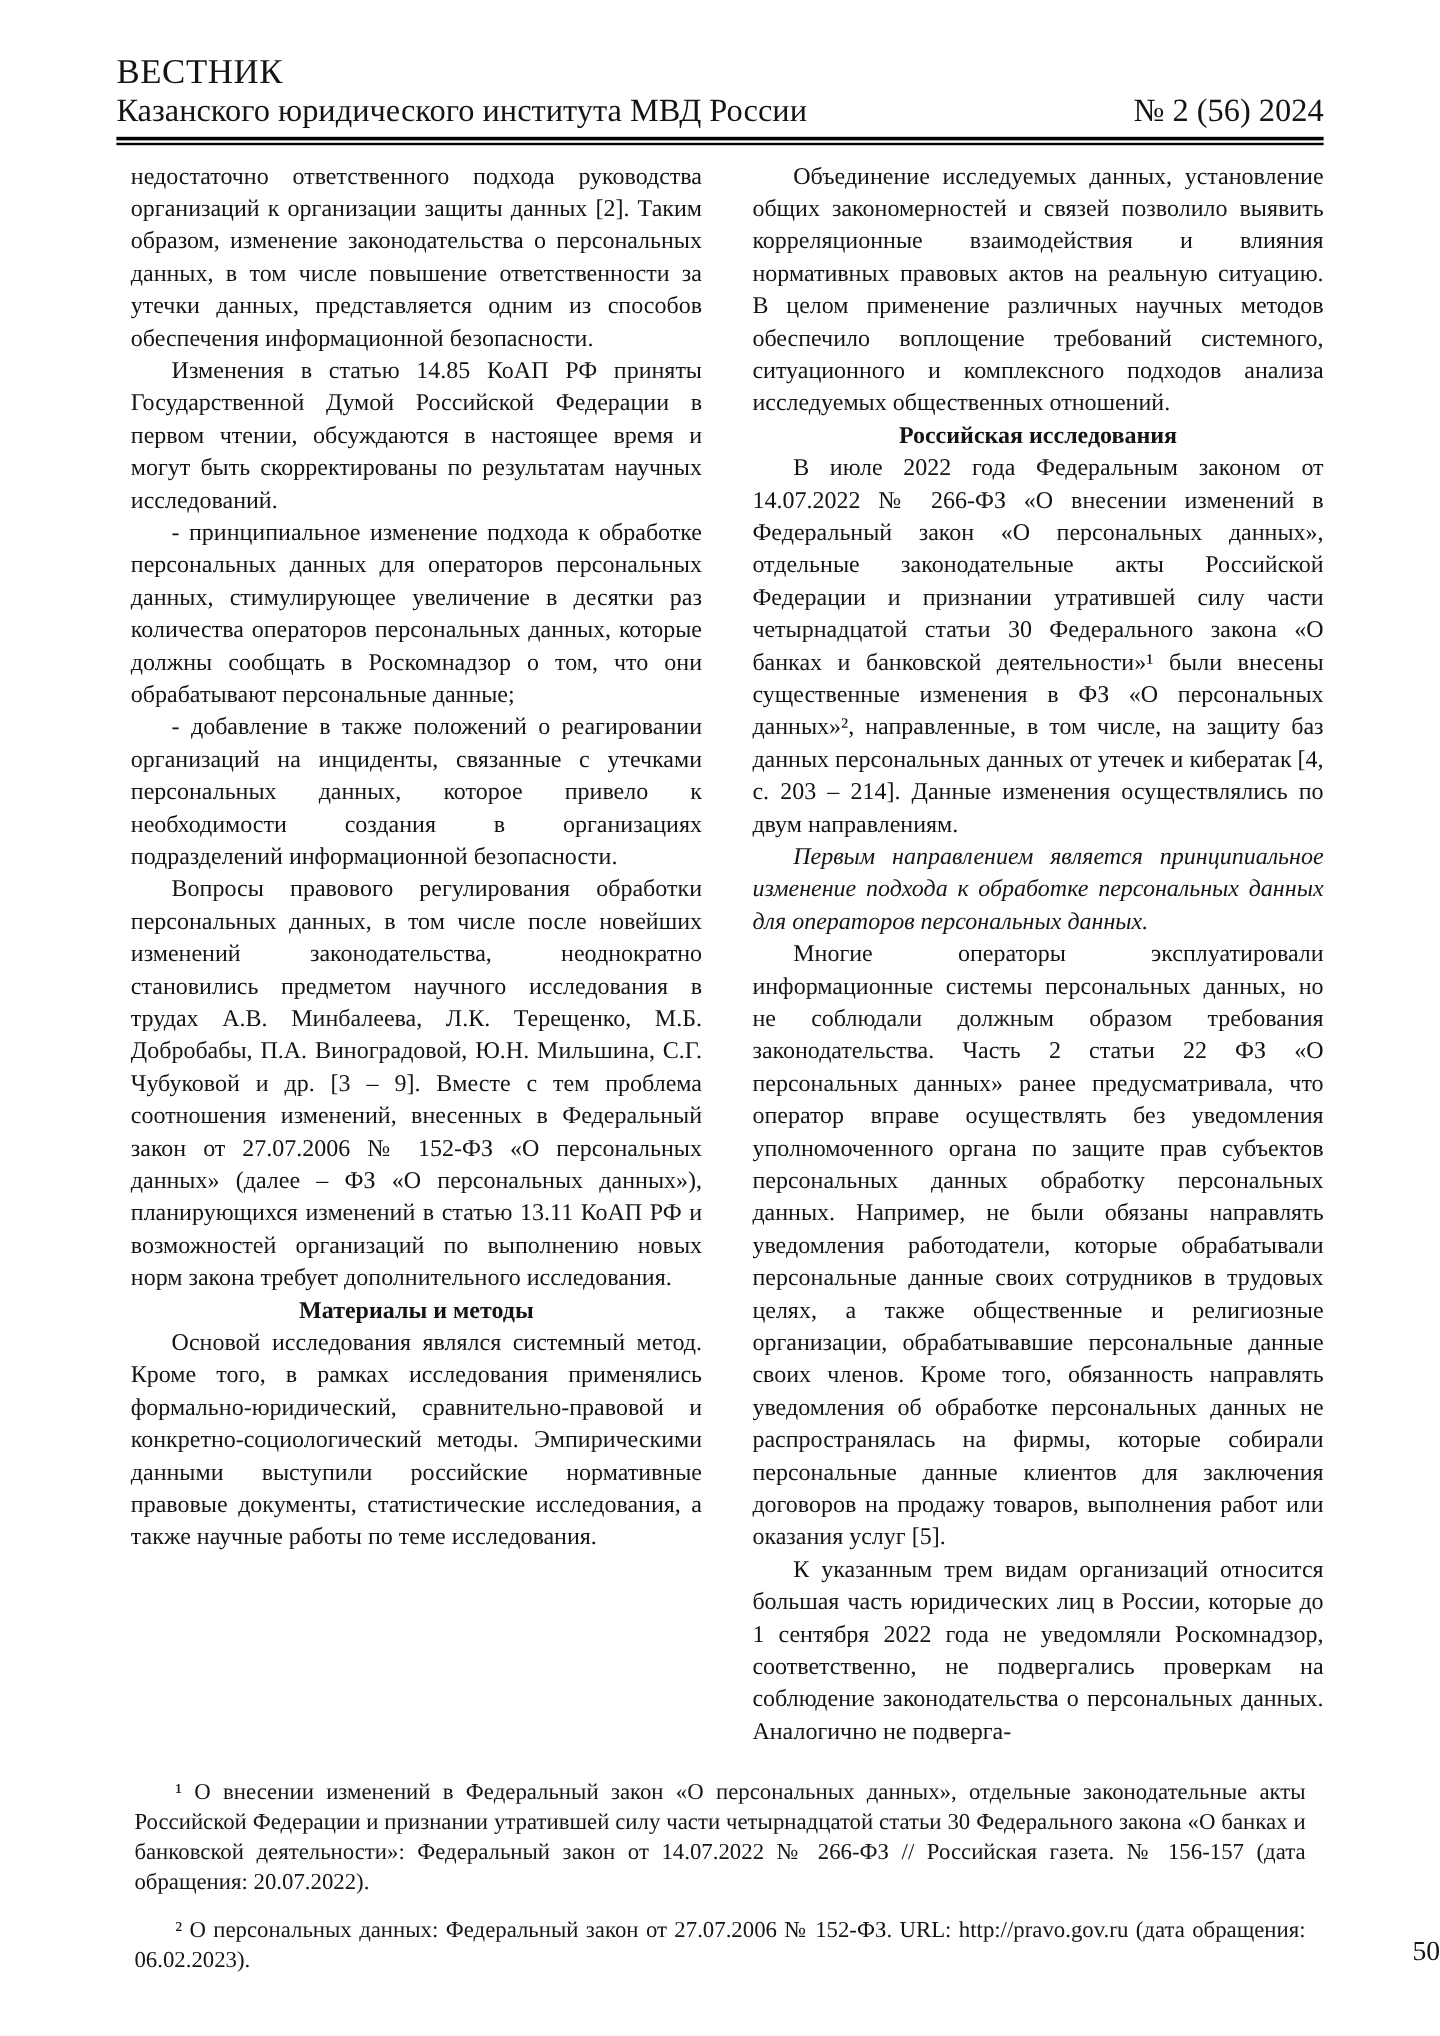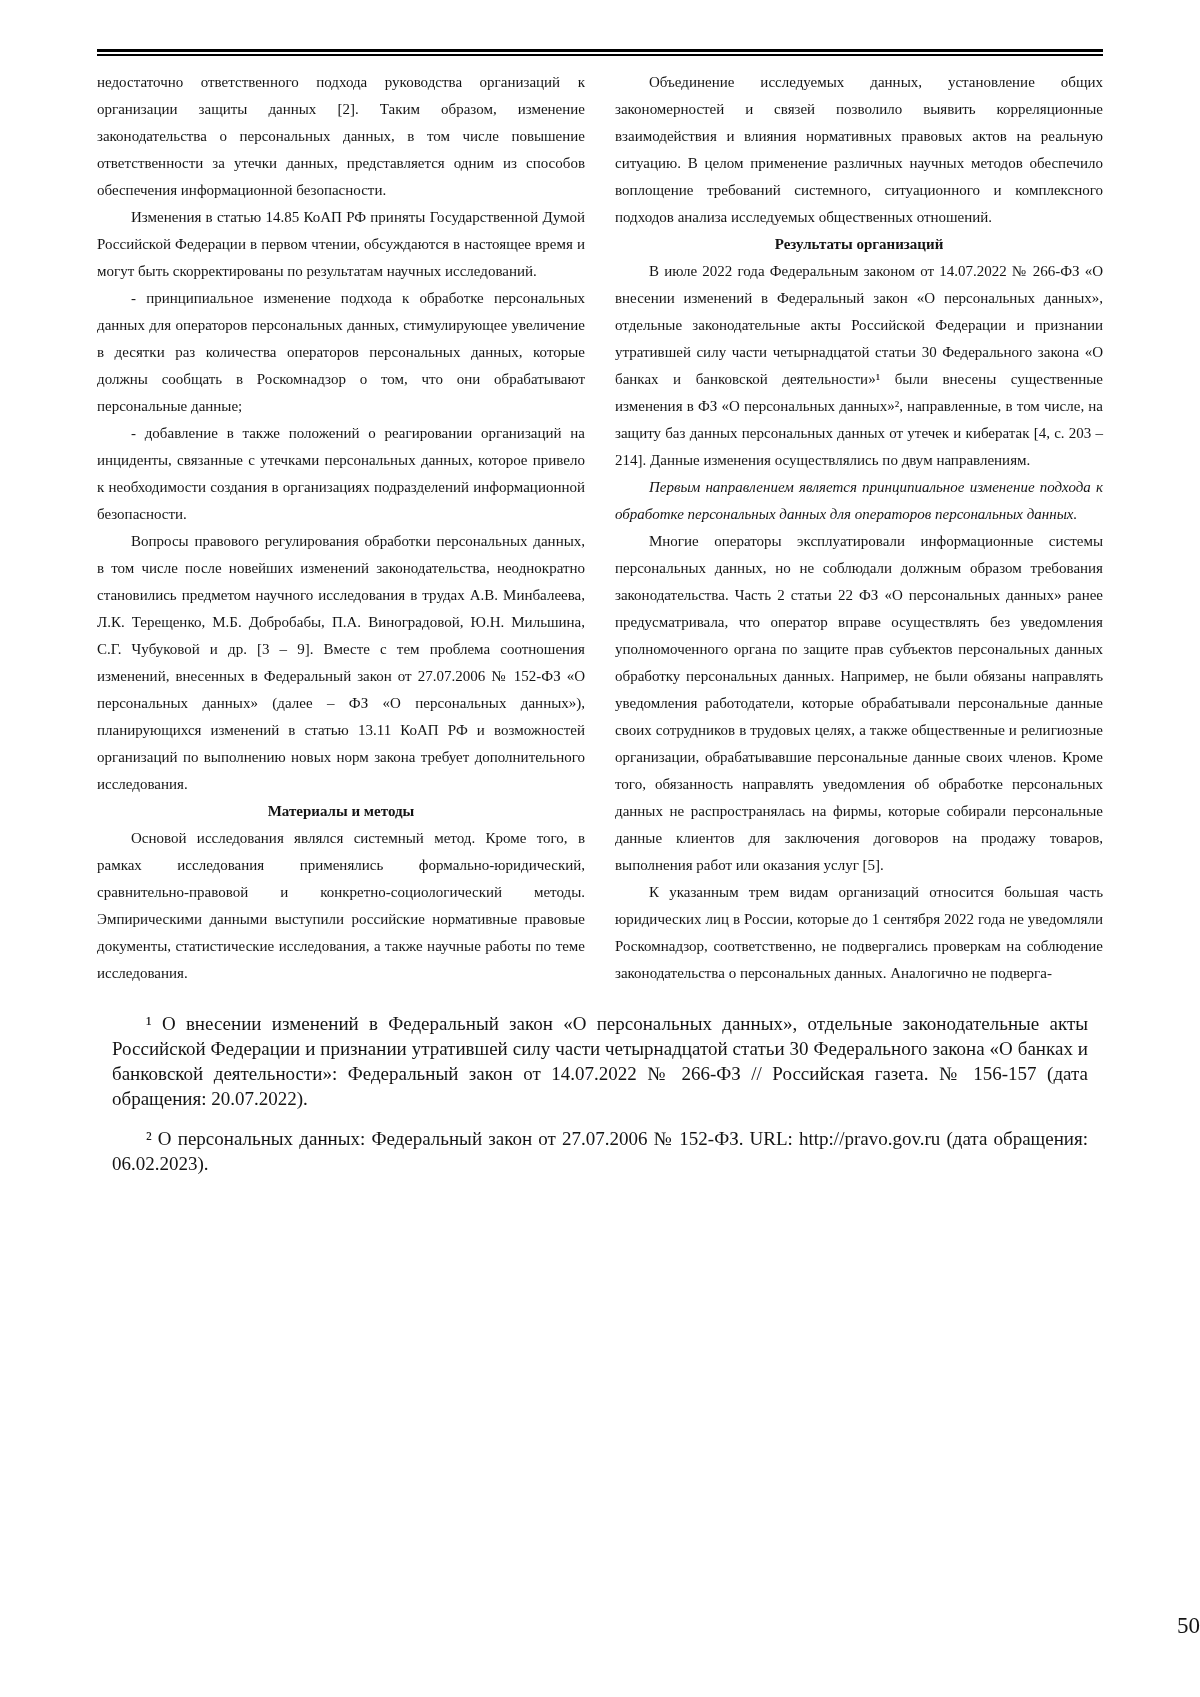--- a/index.html
+++ b/index.html
@@ -20,58 +20,65 @@
   .mast-sub   { font-size:27px; line-height:33px; }
   .mast-issue { font-size:27px; line-height:33px; white-space:nowrap; }
   .double-rule {
     margin-top:5px;
     height:2px;
     border-top:3px solid #000;
     border-bottom:2px solid #000;
   }
   
   .columns { display:flex; gap:30px; margin-top:13px; }
-  .col { flex:1 1 0; font-size:15px; line-height:27px; text-align:justify; }
+  .col { flex:1 1 0; font-size:20px; line-height:27px; text-align:justify;margin-left:12px; }
   .col p { margin:0; text-indent:34px; }
   .col p.cont { text-indent:0; }
   .col .heading { font-weight:bold; text-align:center; text-indent:0; margin:0; }
   .col .em { font-style:italic; }
   
   .footnotes { margin-top:24px; font-size:19px; line-height:25px; text-align:justify; }
   .footnotes p { margin:15px; text-indent:34px; }
   .footnotes p + p { margin-top:7px; }
   
   .pageno {
     position:absolute; left:0; right:0; bottom:58px;
     text-align:right; font-size:23px;
   }
 </style>
 </head>
 <body>
 
 <div class="page">
 
+  <div class="masthead">
+    <div class="mast-left">
+      <div class="mast-title">ВЕСТНИК</div>
+      <div class="mast-sub">Казанского юридического института МВД России</div>
+    </div>
+    <div class="mast-issue">№ 2 (56) 2024</div>
+  </div>
 
   <div class="double-rule"></div>
 
   <div class="columns">
 
     <div class="col">
       <p class="cont">недостаточно ответственного подхода руководства организаций к организации защиты данных [2]. Таким образом, изменение законодательства о персональных данных, в том числе повышение ответственности за утечки данных, представляется одним из способов обеспечения информационной безопасности.</p>
       <p>Изменения в статью 14.85 КоАП РФ приняты Государственной Думой Российской Федерации в первом чтении, обсуждаются в настоящее время и могут быть скорректированы по результатам научных исследований.</p>
       <p>- принципиальное изменение подхода к обработке персональных данных для операторов персональных данных, стимулирующее увеличение в десятки раз количества операторов персональных данных, которые должны сообщать в Роскомнадзор о том, что они обрабатывают персональные данные;</p>
       <p>- добавление в также положений о реагировании организаций на инциденты, связанные с утечками персональных данных, которое привело к необходимости создания в организациях подразделений информационной безопасности.</p>
       <p>Вопросы правового регулирования обработки персональных данных, в том числе после новейших изменений законодательства, неоднократно становились предметом научного исследования в трудах А.В. Минбалеева, Л.К. Терещенко, М.Б. Добробабы, П.А. Виноградовой, Ю.Н. Мильшина, С.Г. Чубуковой и др. [3 – 9]. Вместе с тем проблема соотношения изменений, внесенных в Федеральный закон от 27.07.2006 № 152-ФЗ «О персональных данных» (далее – ФЗ «О персональных данных»), планирующихся изменений в статью 13.11 КоАП РФ и возможностей организаций по выполнению новых норм закона требует дополнительного исследования.</p>
       <p class="heading">Материалы и методы</p>
       <p>Основой исследования являлся системный метод. Кроме того, в рамках исследования применялись формально-юридический, сравнительно-правовой и конкретно-социологический методы. Эмпирическими данными выступили российские нормативные правовые документы, статистические исследования, а также научные работы по теме исследования.</p>
     </div>
 
     <div class="col">
       <p>Объединение исследуемых данных, установление общих закономерностей и связей позволило выявить корреляционные взаимодействия и влияния нормативных правовых актов на реальную ситуацию. В целом применение различных научных методов обеспечило воплощение требований системного, ситуационного и комплексного подходов анализа исследуемых общественных отношений.</p>
-      <p class="heading">Результаты организаций</p>
+      <p class="heading">Российская исследования</p>
       <p>В июле 2022 года Федеральным законом от 14.07.2022 № 266-ФЗ «О внесении изменений в Федеральный закон «О персональных данных», отдельные законодательные акты Российской Федерации и признании утратившей силу части четырнадцатой статьи 30 Федерального закона «О банках и банковской деятельности»¹ были внесены существенные изменения в ФЗ «О персональных данных»², направленные, в том числе, на защиту баз данных персональных данных от утечек и кибератак [4, с. 203 – 214]. Данные изменения осуществлялись по двум направлениям.</p>
       <p class="em">Первым направлением является принципиальное изменение подхода к обработке персональных данных для операторов персональных данных.</p>
       <p>Многие операторы эксплуатировали информационные системы персональных данных, но не соблюдали должным образом требования законодательства. Часть 2 статьи 22 ФЗ «О персональных данных» ранее предусматривала, что оператор вправе осуществлять без уведомления уполномоченного органа по защите прав субъектов персональных данных обработку персональных данных. Например, не были обязаны направлять уведомления работодатели, которые обрабатывали персональные данные своих сотрудников в трудовых целях, а также общественные и религиозные организации, обрабатывавшие персональные данные своих членов. Кроме того, обязанность направлять уведомления об обработке персональных данных не распространялась на фирмы, которые собирали персональные данные клиентов для заключения договоров на продажу товаров, выполнения работ или оказания услуг [5].</p>
       <p>К указанным трем видам организаций относится большая часть юридических лиц в России, которые до 1 сентября 2022 года не уведомляли Роскомнадзор, соответственно, не подвергались проверкам на соблюдение законодательства о персональных данных. Аналогично не подверга-</p>
     </div>
 
   </div>
 
   <div class="footnotes">
     <p>¹ О внесении изменений в Федеральный закон «О персональных данных», отдельные законодательные акты Российской Федерации и признании утратившей силу части четырнадцатой статьи 30 Федерального закона «О банках и банковской деятельности»: Федеральный закон от 14.07.2022 № 266-ФЗ // Российская газета. № 156-157 (дата обращения: 20.07.2022).</p>

